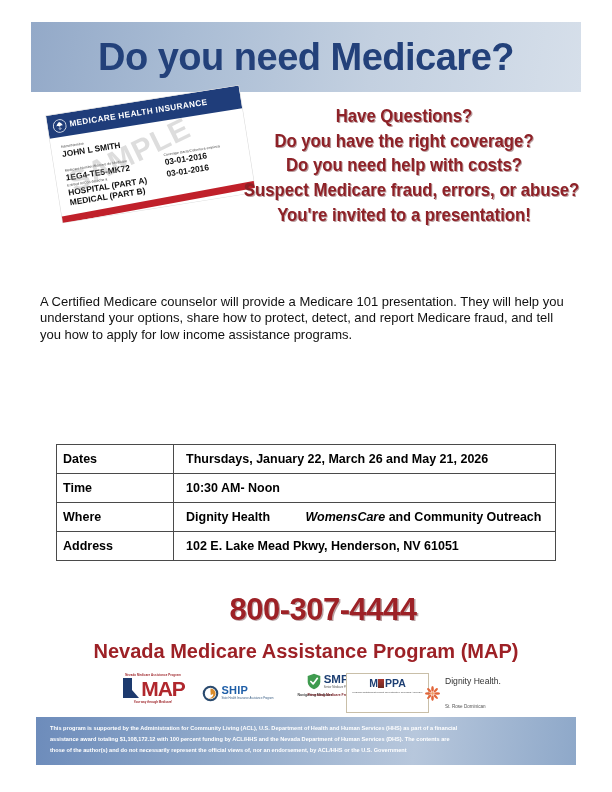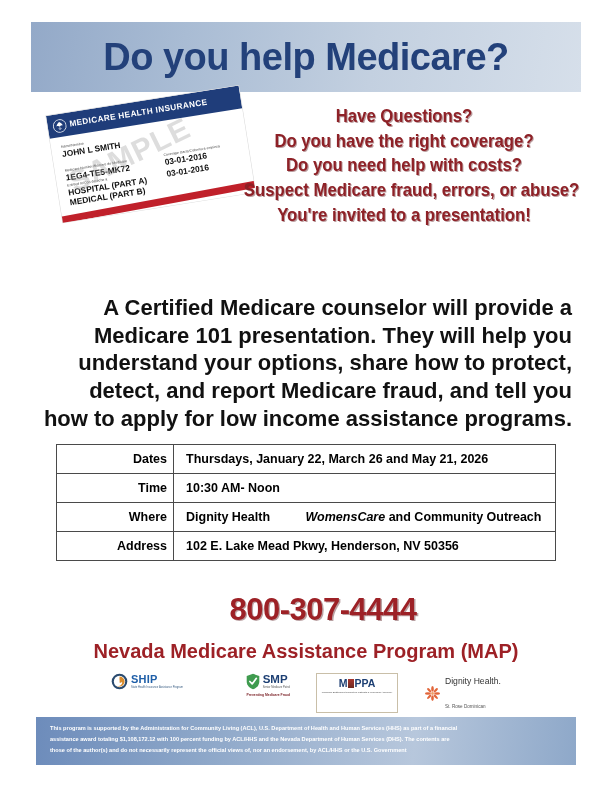--- a/index.html
+++ b/index.html
@@ -145,45 +145,44 @@
   .q-3 { font-size: 19px; }
   .q-4 { font-size: 19px; }
   .q-5 { font-size: 19px; }
 
   
   .body-copy {
     position: absolute;
     left: 40px;
     top: 294px;
     width: 532px;
-    text-align: right;
-    font-size: 22px;
+    text-align: left;
+    font-size: 13px;
     line-height: 1.26;
     color: #111;
-    font-weight: bold;
   }
 
   
   .details-table {
     position: absolute;
     left: 56px;
     top: 444px;
     width: 500px;
     border-collapse: collapse;
   }
   .details-table td {
     border: 1px solid #4a4a4a;
     font-size: 12.5px;
     font-weight: bold;
     padding: 7px 6px;
     color: #000;
   }
   .details-table td.lbl {
     width: 104px;
-    text-align: right;
+    text-align: left;
   }
   .details-table td.val {
     padding-left: 12px;
     text-align: left;
   }
   .ital { font-style: italic; margin-left: 32px; }
 
   
   .phone {
     position: absolute;
@@ -223,21 +222,21 @@
   .logo { position: relative; height: 40px; }
 
   
   .logo-map { width: 86px; display: flex; flex-direction: column; align-items: center; }
   .map-top { font-size: 2.9px; color: #9d2126; font-weight: bold; letter-spacing: 0.1px; white-space: nowrap; }
   .map-mid { display: flex; align-items: center; height: 22px; }
   .map-word { font-size: 21px; font-weight: bold; color: #b0272d; letter-spacing: -1px; line-height: 1; }
   .map-bot { font-size: 2.9px; color: #9d2126; font-weight: bold; white-space: nowrap; margin-top: 1px; }
 
   
-  .logo-ship { width: 74px; display: flex; flex-direction: column; align-items: center; gap: 24px; }
+  .logo-ship { width: 74px; display: flex; flex-direction: row; align-items: center; gap: 24px; }
   .ship-row { display: flex; align-items: center; gap: 3px; }
   .ship-txt { display: flex; flex-direction: column; align-items: flex-start; }
   .ship-word { font-size: 11px; font-weight: bold; color: #1f5fa8; line-height: 1; letter-spacing: 0.2px; }
   .ship-sub { font-size: 2.7px; color: #3a5e84; line-height: 1.25; margin-top: 1px; white-space: nowrap; }
   .ship-tag { font-size: 3.6px; color: #4a4a4a; font-weight: bold; margin-top: 3px; white-space: nowrap; }
 
   
   .logo-smp { width: 70px; display: flex; flex-direction: column; align-items: flex-end; }
   .smp-row { display: flex; align-items: center; gap: 3px; }
   .smp-word { font-size: 11.5px; font-weight: bold; color: #1d3f73; line-height: 1; }
@@ -281,21 +280,21 @@
     font-weight: bold;
     color: #ffffff;
     line-height: 2.0;
     text-align: left;
   }
 </style>
 </head>
 <body>
 
 <div class="header-banner">
-  <div class="header-title">Do you help Medicare?</div>
+  <div class="header-title">Do you need Medicare?</div>
 </div>
 
 <div class="card-wrap">
   <div class="medicare-card">
     <div class="card-topbar">
       <span>MEDICARE HEALTH INSURANCE</span>
     </div>
     <svg class="card-eagle" viewBox="0 0 24 24">
       <circle cx="12" cy="12" r="11" fill="none" stroke="#ffffff" stroke-width="1.3"></circle>
       <path d="M12 5 C9 7 7 9 6.5 12 C8.5 11 10 11.5 12 13 C14 11.5 15.5 11 17.5 12 C17 9 15 7 12 5 Z" fill="#ffffff"></path>
@@ -340,30 +339,40 @@
     <tr>
       <td class="lbl">Time</td>
       <td class="val">10:30 AM- Noon</td>
     </tr>
     <tr>
       <td class="lbl">Where</td>
       <td class="val"><span>Dignity Health </span><span class="ital">WomensCare</span><span> and Community Outreach</span></td>
     </tr>
     <tr>
       <td class="lbl">Address</td>
-      <td class="val">102 E. Lake Mead Pkwy, Henderson, NV 50356</td>
+      <td class="val">102 E. Lake Mead Pkwy, Henderson, NV 61051</td>
     </tr>
   </tbody>
 </table>
 
 <div class="phone">800-307-4444</div>
 <div class="program">Nevada Medicare Assistance Program (MAP)</div>
 
 <div class="logos">
 
+  <div class="logo logo-map">
+    <div class="map-top">Nevada Medicare Assistance Program</div>
+    <div class="map-mid">
+      <svg width="20" height="22" viewBox="0 0 20 22">
+        <path d="M2 1 L11 1 L11 13 L18 21 L2 21 Z" fill="#1d3a6e"></path>
+      </svg>
+      <span class="map-word">MAP</span>
+    </div>
+    <div class="map-bot">Your way through Medicare!</div>
+  </div>
 
   <div class="logo logo-ship">
     <div class="ship-row">
       <svg width="17" height="17" viewBox="0 0 24 24">
         <circle cx="12" cy="12" r="11" fill="#2a4a6e"></circle>
         <circle cx="12" cy="12" r="8" fill="#ffffff"></circle>
         <path d="M12 5 a7 7 0 1 1 -5 11.8 a5 5 0 1 0 4-8.3 a3 3 0 1 1 1.2 5.3" fill="#d98b2b"></path>
       </svg>
       <span class="ship-txt">
         <span class="ship-word">SHIP</span>

